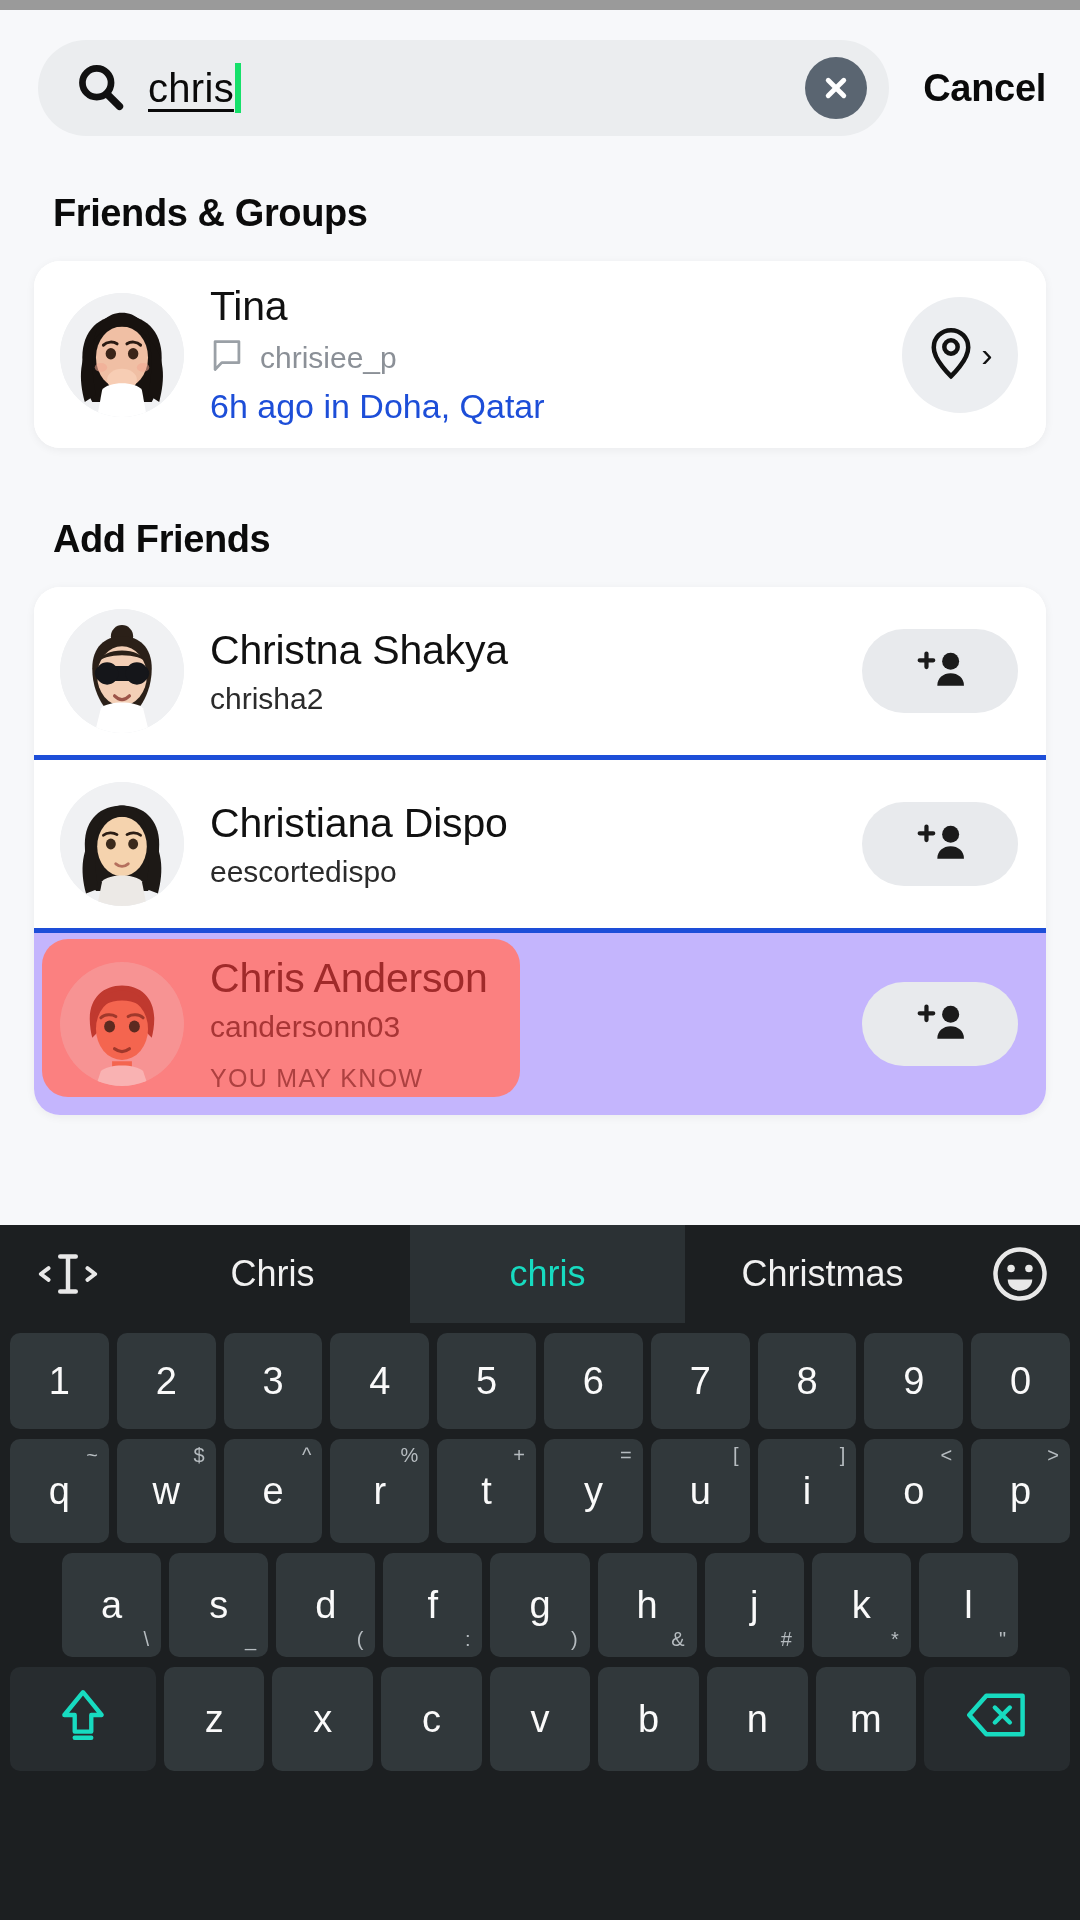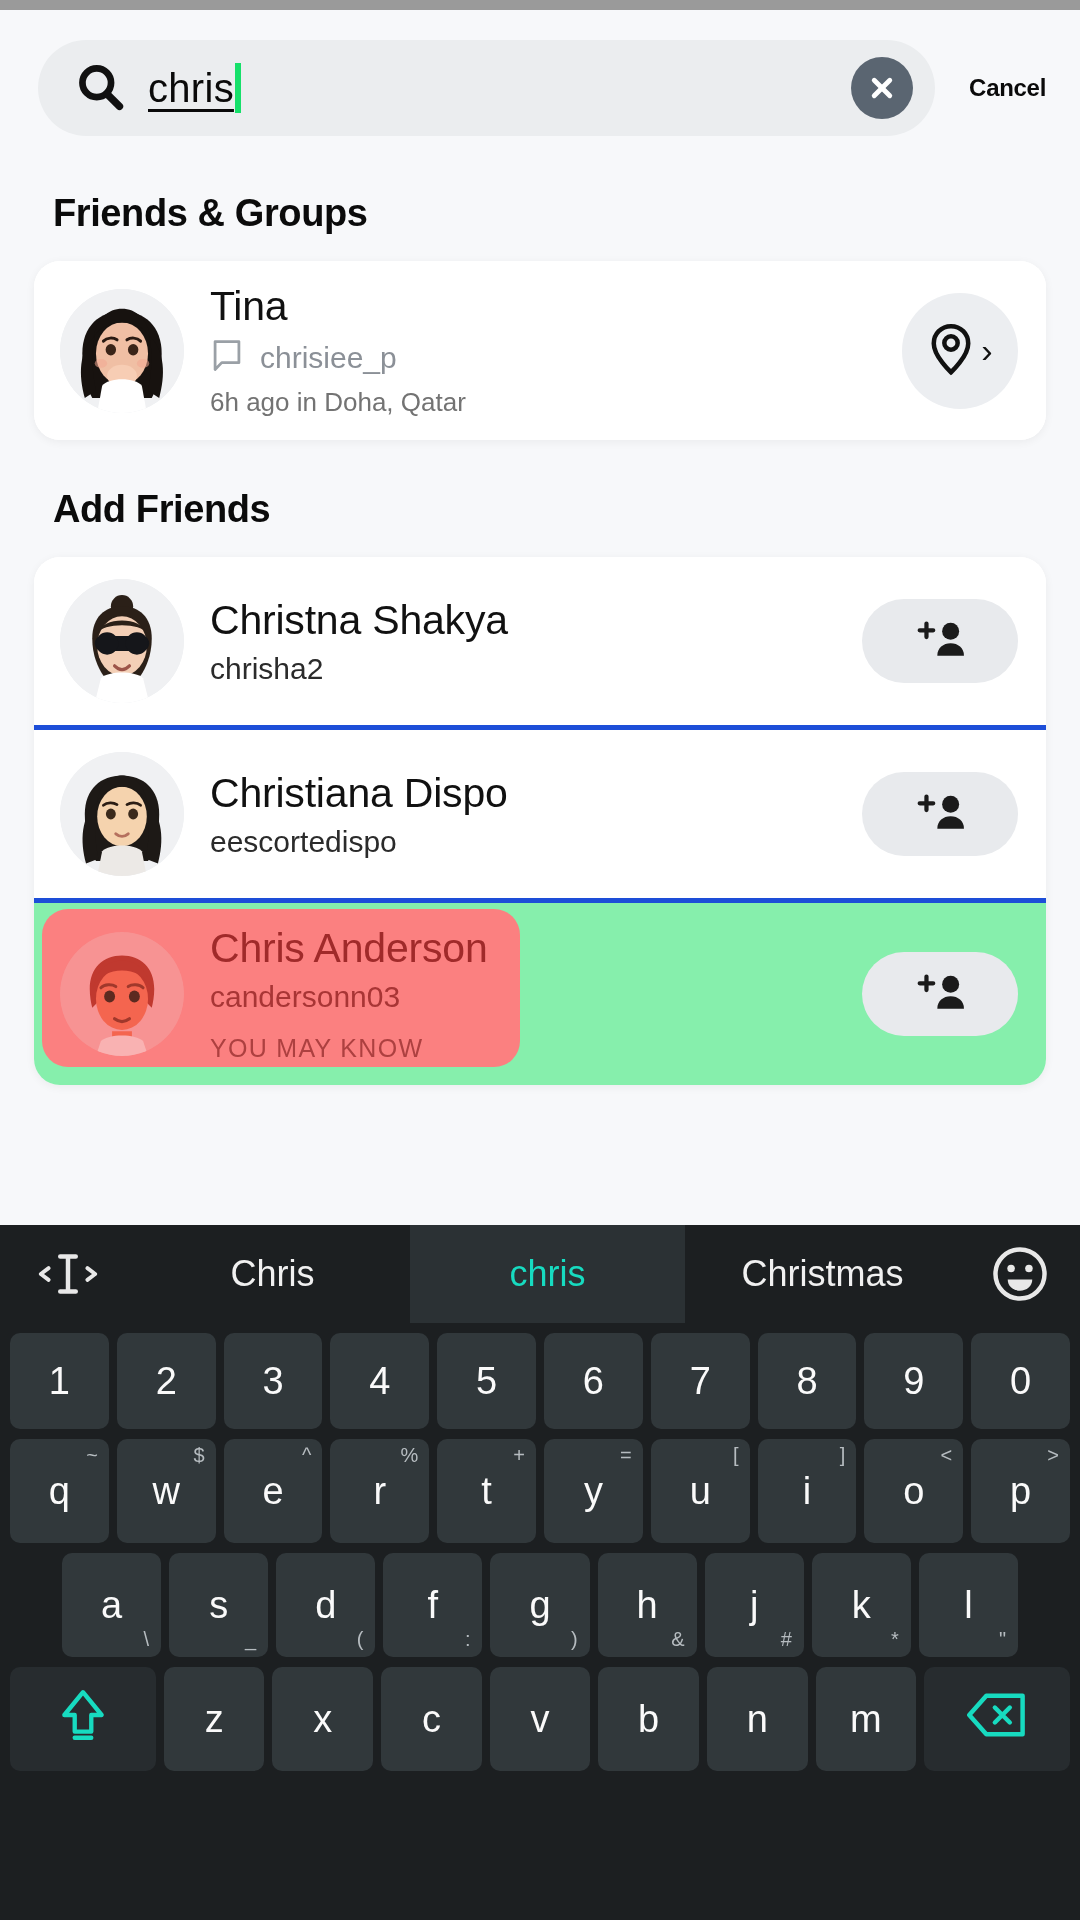--- a/index.html
+++ b/index.html
@@ -62,32 +62,32 @@
     margin-left: 1px;
   }
   .clear-btn {
     flex: 0 0 auto;
     width: 62px; height: 62px; border-radius: 50%;
     background: #5a6571;
     display: flex; align-items: center; justify-content: center;
   }
   .cancel-btn {
     flex: 0 0 auto;
-    font-size: 24px; font-weight: 700; color: #0a0a0a;
+    font-size: 38px; font-weight: 700; color: #0a0a0a;
     margin-left: 34px; letter-spacing: -0.3px;
   }
 
   
   .section-title {
     font-size: 38px; font-weight: 700; color: #0b0b0b;
     padding: 56px 0 26px 40px;
     letter-spacing: -0.4px;
     margin-left: 13px;
   }
-  .section-title.tight { padding-top: 48px; }
+  .section-title.tight { padding-top: 70px; }
 
   
   .card {
     margin: 0 34px;
     background: #ffffff;
     border-radius: 26px;
     box-shadow: 0 2px 10px rgba(0,0,0,0.055);
     overflow: hidden;
   }
   .row {
@@ -112,42 +112,42 @@
   }
   .subline {
     display: flex; align-items: center;
     margin-top: 8px;
   }
   .username {
     font-size: 30px; color: #8b9097; font-weight: 400;
   }
   .username.dark { color: #2b2b2b; }
   .locline {
-    font-size: 26px; color: #737373; margin-top: 9px;
+    font-size: 34px; color: #1d4ed8; margin-top: 9px;
   }
   .chat-icon { margin-right: 16px; flex: 0 0 auto; }
 
   .pill {
     flex: 0 0 auto;
     width: 156px; height: 84px;
     background: #e8eaed;
     border-radius: 42px;
     display: flex; align-items: center; justify-content: center;
   }
   .map-pill {
     flex: 0 0 auto;
     width: 116px; height: 116px;
     background: #eceef1;
     border-radius: 58px;
     display: flex; align-items: center; justify-content: center;
     padding-right: 2px;
   }
 
   
-  .row.selected { background: #86efac; }
+  .row.selected { background: #c4b5fd; }
   .selection-hl {
     position: absolute;
     left: 8px; top: 6px;
     width: 478px; height: 158px;
     background: #fb8080;
     border-radius: 26px;
     z-index: 0;
   }
   .row.selected .avatar,
   .row.selected .rowtext { position: relative; z-index: 1; }

